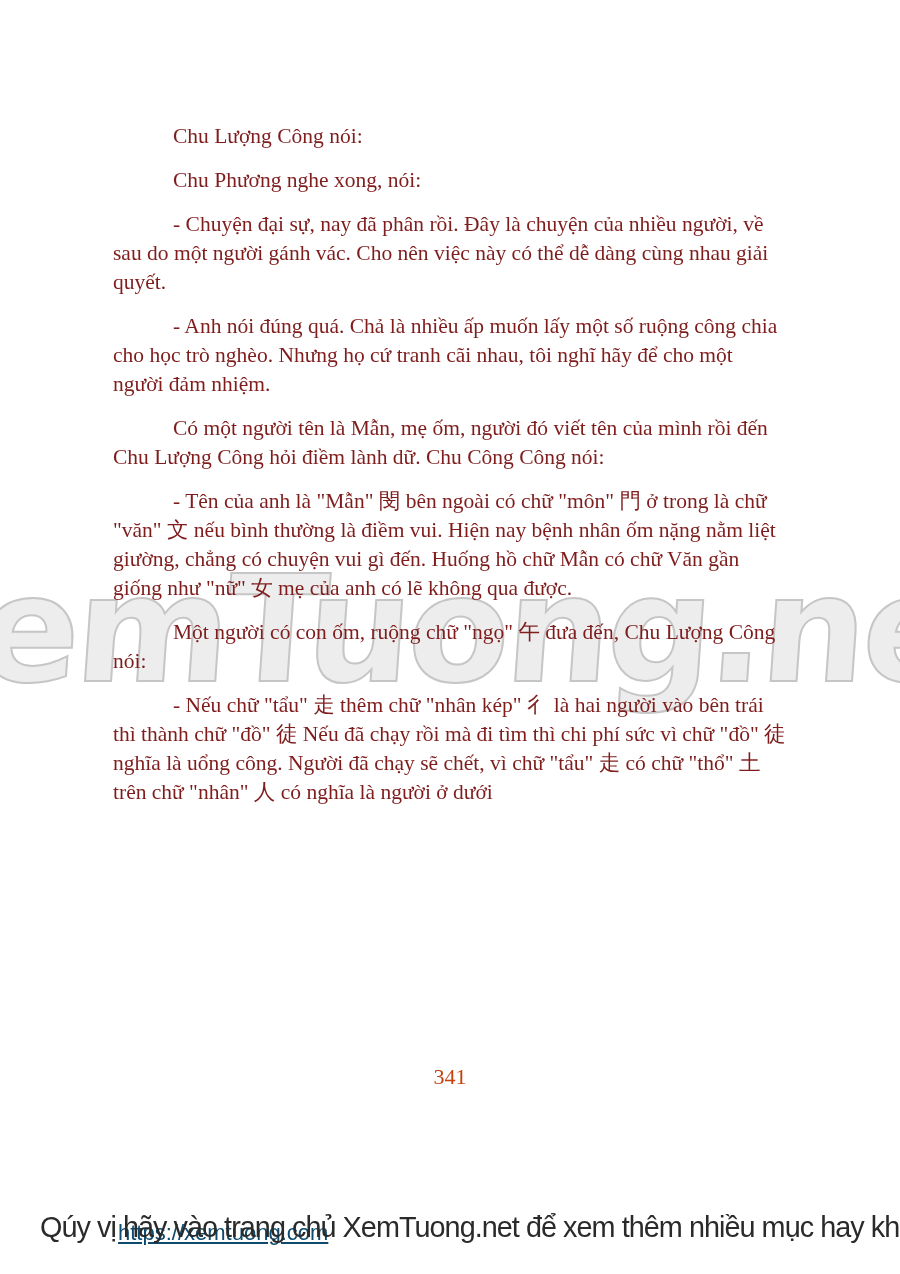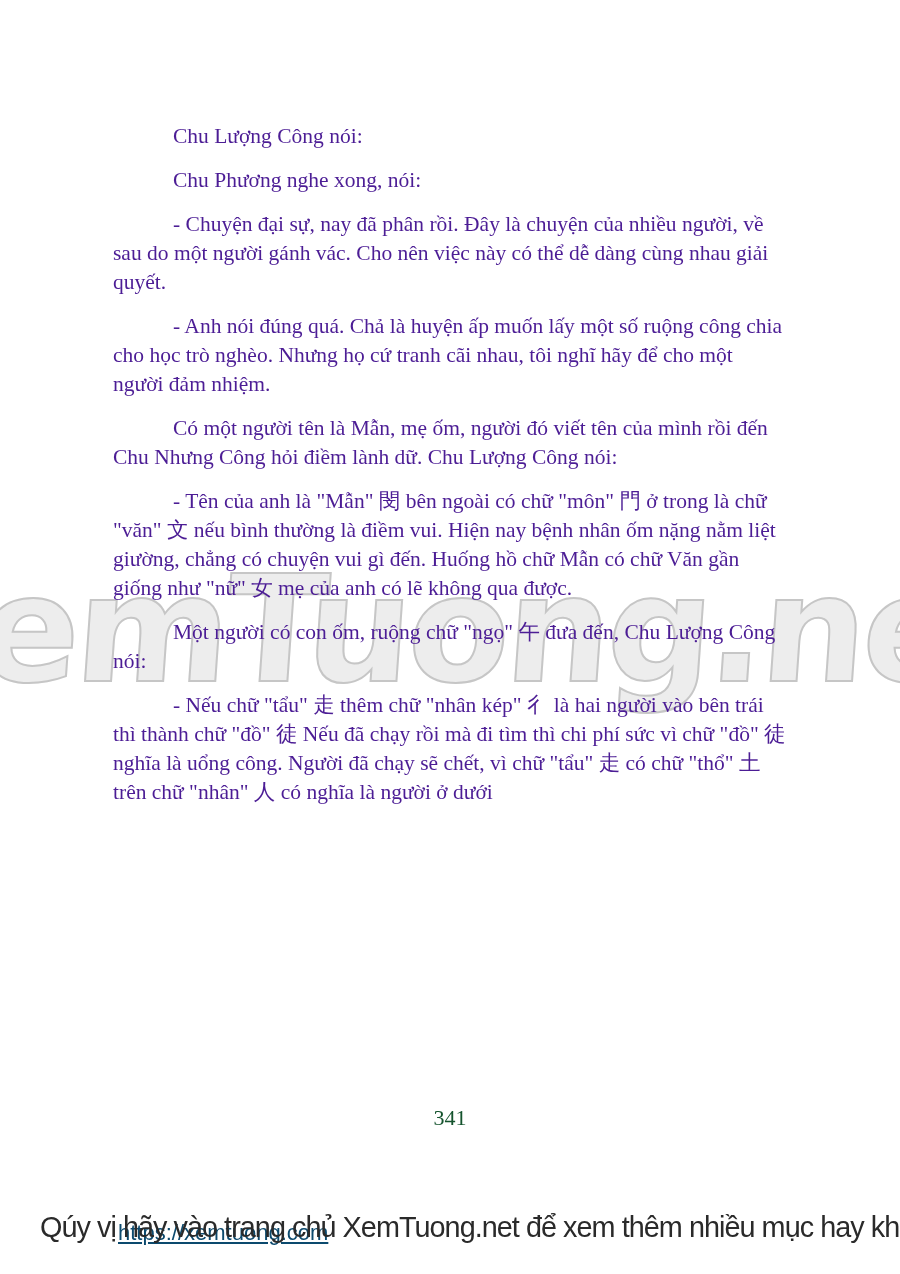--- a/index.html
+++ b/index.html
@@ -30,37 +30,37 @@
     -webkit-text-stroke: 2px #c6c6c6;
     letter-spacing: -4px;
     user-select: none;
   }
   .content {
     position: absolute;
     top: 122px;
     left: 113px;
     width: 675px;
     z-index: 1;
-    color: #4c1d95;
+    color: #7f1d1d;
     font-size: 21.5px;
     line-height: 29px;
   }
   .content p {
     margin: 0 0 15px 0;
     text-indent: 60px;
     text-align: left;
   }
   .page-number {
     position: absolute;
-    top: 1105px;
+    top: 1064px;
     left: 0;
     width: 900px;
     text-align: center;
     z-index: 1;
-    color: #14532d;
+    color: #c2410c;
     font-size: 22px;
     font-family: "Liberation Serif", serif;
   }
   .footer {
     position: absolute;
     left: 0;
     bottom: 0;
     width: 900px;
     height: 72px;
     background: #ffffff;
@@ -96,22 +96,22 @@
 <body>
 
 <div class="page">
 
   <div class="watermark">XemTuong.net</div>
 
   <div class="content">
     <p>Chu Lượng Công nói:</p>
     <p>Chu Phương nghe xong, nói:</p>
     <p>- Chuyện đại sự, nay đã phân rồi. Đây là chuyện của nhiều người, về sau do một người gánh vác. Cho nên việc này có thể dễ dàng cùng nhau giải quyết.</p>
-    <p>- Anh nói đúng quá. Chả là huyện ấp muốn lấy một số ruộng công chia cho học trò nghèo. Nhưng họ cứ tranh cãi nhau, tôi nghĩ hãy để cho một người đảm nhiệm.</p>
-    <p>Có một người tên là Mẫn, mẹ ốm, người đó viết tên của mình rồi đến Chu Nhưng Công hỏi điềm lành dữ. Chu Lượng Công nói:</p>
+    <p>- Anh nói đúng quá. Chả là nhiều ấp muốn lấy một số ruộng công chia cho học trò nghèo. Nhưng họ cứ tranh cãi nhau, tôi nghĩ hãy để cho một người đảm nhiệm.</p>
+    <p>Có một người tên là Mẫn, mẹ ốm, người đó viết tên của mình rồi đến Chu Lượng Công hỏi điềm lành dữ. Chu Công Công nói:</p>
     <p>- Tên của anh là "Mẫn" 閔 bên ngoài có chữ "môn" 門 ở trong là chữ "văn" 文 nếu bình thường là điềm vui. Hiện nay bệnh nhân ốm nặng nằm liệt giường, chẳng có chuyện vui gì đến. Huống hồ chữ Mẫn có chữ Văn gần giống như "nữ" 女 mẹ của anh có lẽ không qua được.</p>
     <p>Một người có con ốm, ruộng chữ "ngọ" 午 đưa đến, Chu Lượng Công nói:</p>
     <p>- Nếu chữ "tẩu" 走 thêm chữ "nhân kép" 彳 là hai người vào bên trái thì thành chữ "đồ" 徒 Nếu đã chạy rồi mà đi tìm thì chi phí sức vì chữ "đồ" 徒 nghĩa là uổng công. Người đã chạy sẽ chết, vì chữ "tẩu" 走 có chữ "thổ" 土 trên chữ "nhân" 人 có nghĩa là người ở dưới</p>
   </div>
 
   <div class="page-number">341</div>
 
   <div class="footer">
     <span class="footer-link">https://xemtuong.com</span>
     <span class="footer-text">Qúy vị hãy vào trang chủ XemTuong.net để xem thêm nhiều mục hay khác</span>

